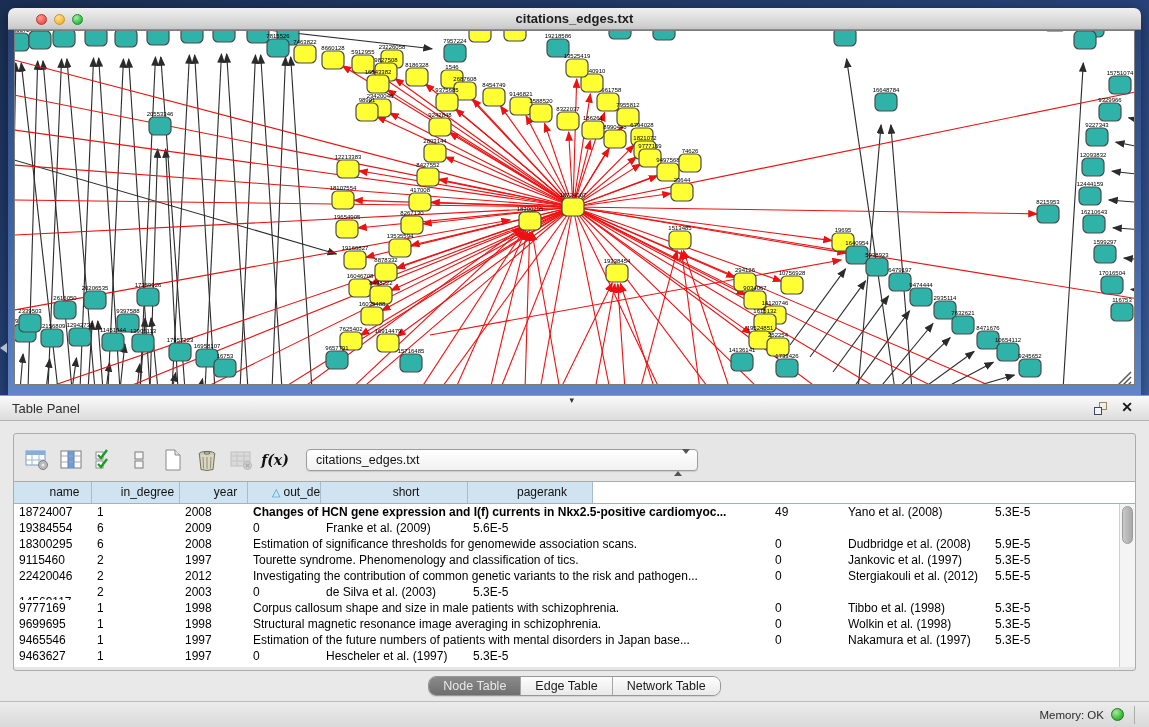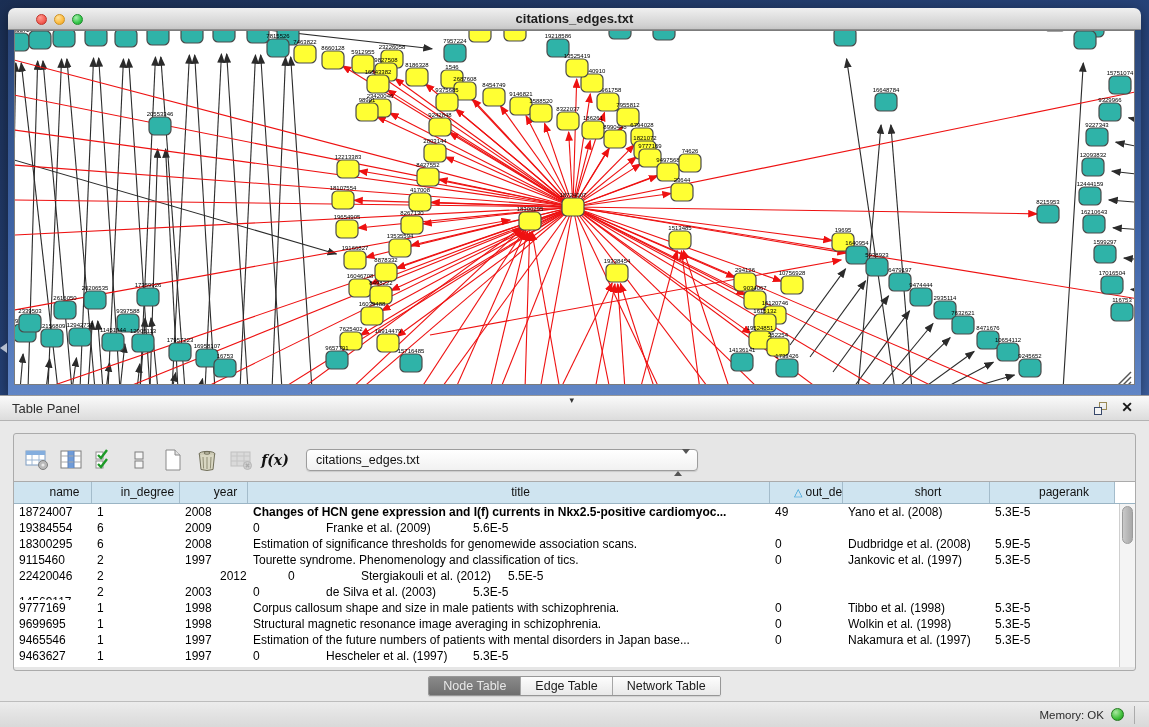--- a/index.html
+++ b/index.html
@@ -76,21 +76,21 @@
   .tbody { position:absolute; left:0; top:22px; right:16px; bottom:0; }
   .tr { display:flex; height:16px; line-height:16px; background:#fff; cursor:default; }
   .td { font-size:12px; color:#000; padding-left:5px; overflow:hidden; white-space:nowrap;
     flex:none; }
   .vscroll { position:absolute; right:0; top:22px; width:16px; bottom:0;
     background:#f4f4f4; border-left:1px solid #cfcfcf; }
   .vthumb { position:absolute; left:2px; top:2px; width:11px; height:38px;
     background:linear-gradient(90deg,#c9c9c9,#a8a8a8); border-radius:6px; border:1px solid #9b9b9b; }
 
   .tp-tabs { position:absolute; left:0; top:280px; width:100%; text-align:center; }
-  .seg-group { display:inline-flex; height:20px; border:1px solid #979797; border-radius:2px;
+  .seg-group { display:inline-flex; height:20px; border:1px solid #979797; border-radius:8px;
     overflow:hidden; box-shadow:0 1px 1px rgba(0,0,0,.1); }
   .seg { font-size:12.5px; padding:0 14px; line-height:19px; background:linear-gradient(#fdfdfd,#e9e9e9);
     color:#1c1c1c; border-right:1px solid #a6a6a6; cursor:pointer; }
   .seg:last-child { border-right:none; }
   .seg.selected { background:linear-gradient(#8a8a8a,#6f6f6f); color:#e8e8e8; }
 
   .statusbar { position:absolute; left:0; bottom:0; width:100%; height:26px;
     background:linear-gradient(#ececec,#d9d9d9); border-top:1px solid #bdbdbd;
     display:flex; align-items:center; justify-content:flex-end; padding-right:14px; }
   .mem-label { font-size:11.5px; color:#2b2b2b; }
@@ -832,21 +832,20 @@
           <span class="arr-up"></span><span class="arr-dn"></span>
         </span>
       </div>
     </div>
 
     <div class="tp-table">
       <div class="thead" id="table-head">
           <div class="th" style="width: 78px;">name</div>
           <div class="th" style="width: 88px;">in_degree</div>
           <div class="th" style="width: 68px;">year</div>
-          <div class="th" style="width: 522px;">title</div>
           <div class="th" style="width: 73px;"><span class="sort-tri">△</span>out_de...</div>
           <div class="th" style="width: 147px;">short</div>
           <div class="th" style="width: 125px;">pagerank</div>
           <div class="th th-fill"></div>
         </div>
       <div class="tbody" id="table-body">
           <div class="tr">
             <div class="td" style="width: 78px;">18724007</div>
             <div class="td" style="width: 88px;">1</div>
             <div class="td" style="width: 68px;">2008</div>
@@ -877,21 +876,22 @@
             <div class="td" style="width: 88px;">2</div>
             <div class="td" style="width: 68px;">1997</div>
             <div class="td" style="width: 522px;">Tourette syndrome. Phenomenology and classification of tics.</div>
             <div class="td" style="width: 73px;">0</div>
             <div class="td" style="width: 147px;">Jankovic et al. (1997)</div>
             <div class="td" style="width: 125px;">5.3E-5</div>
           </div>
           <div class="tr">
             <div class="td" style="width: 78px;">22420046</div>
             <div class="td" style="width: 88px;">2</div>
-            <div class="td" style="width: 68px; margin-left: 35px;">2012</div>
+            <div class="td" style="width: 68px;">2012</div>
+            <div class="td" style="width: 522px;">Investigating the contribution of common genetic variants to the risk and pathogen...</div>
             <div class="td" style="width: 73px;">0</div>
             <div class="td" style="width: 147px;">Stergiakouli et al. (2012)</div>
             <div class="td" style="width: 125px;">5.5E-5</div>
           </div>
           <div class="tr">
             <div class="td" style="width: 78px; margin-top: 10px;">14569117</div>
             <div class="td" style="width: 88px;">2</div>
             <div class="td" style="width: 68px;">2003</div>
             <div class="td" style="width: 73px;">0</div>
             <div class="td" style="width: 147px;">de Silva et al. (2003)</div>

